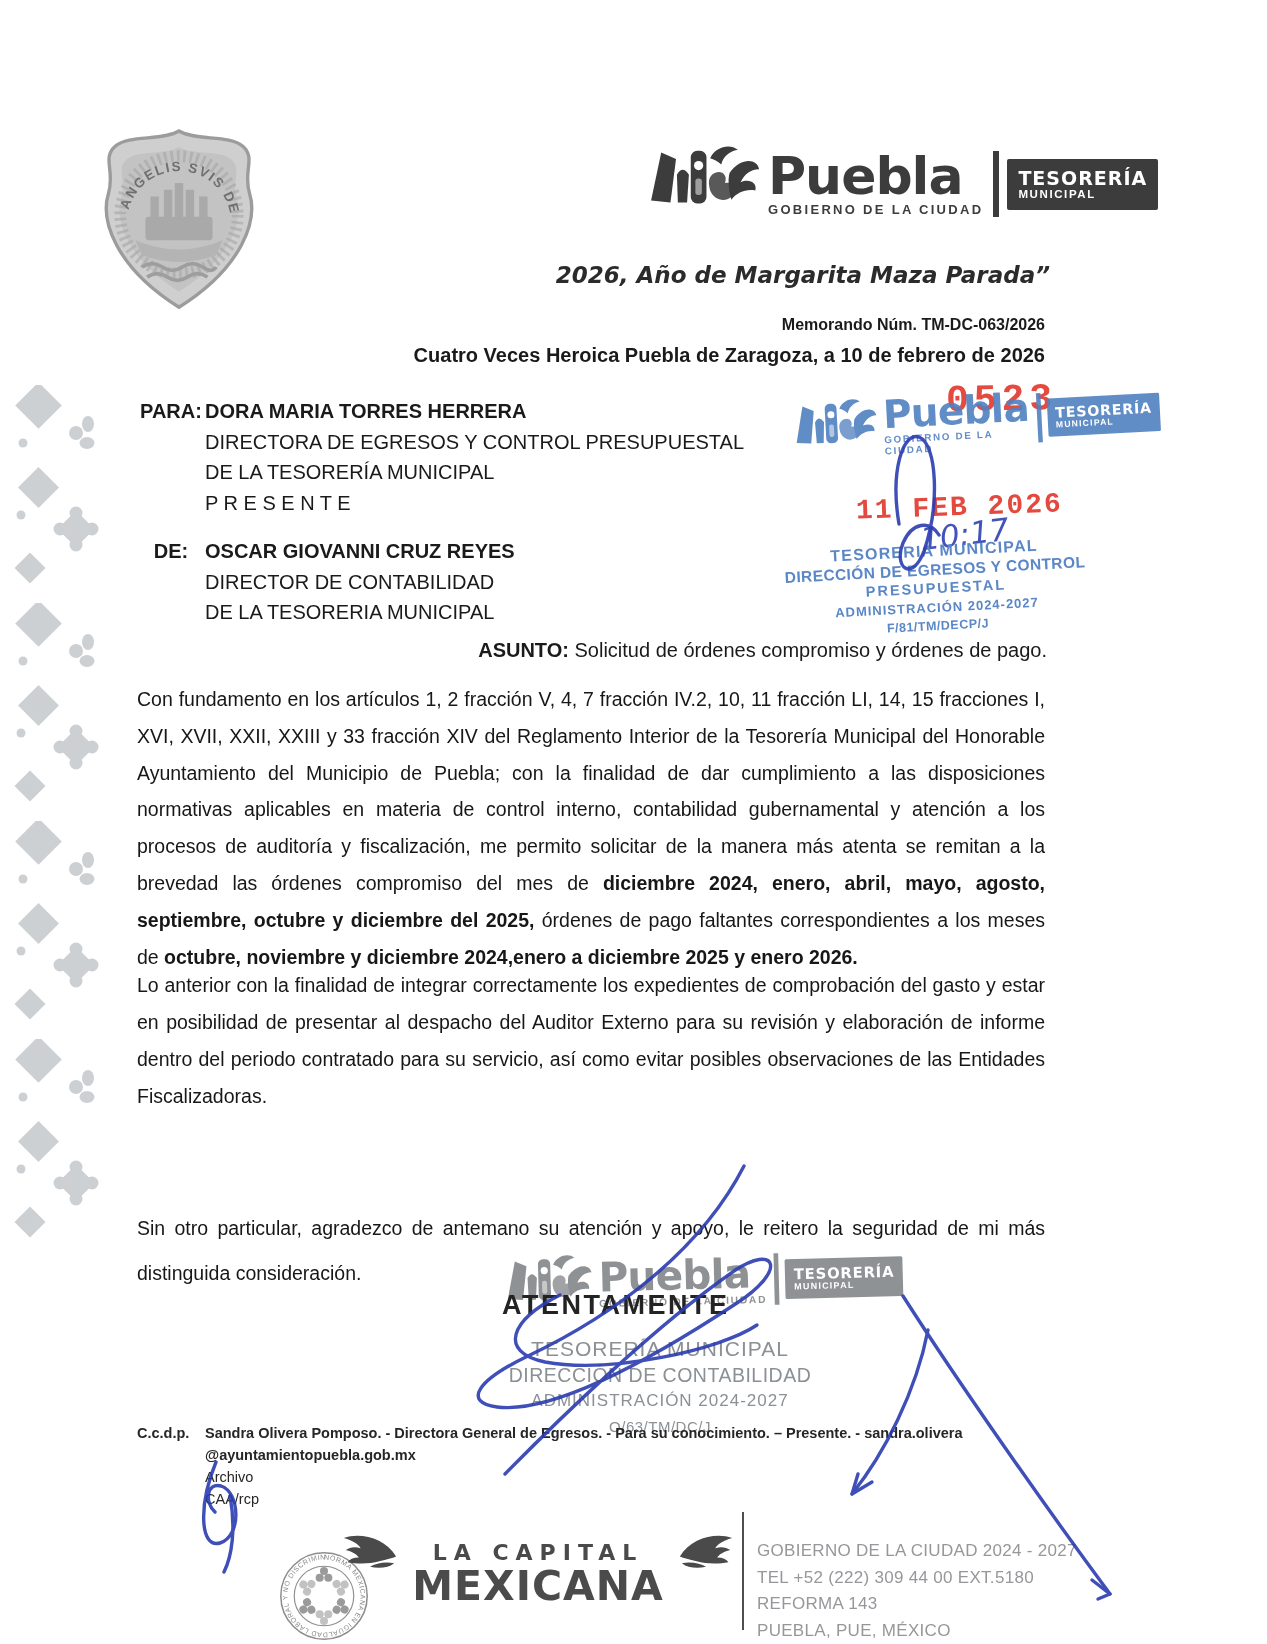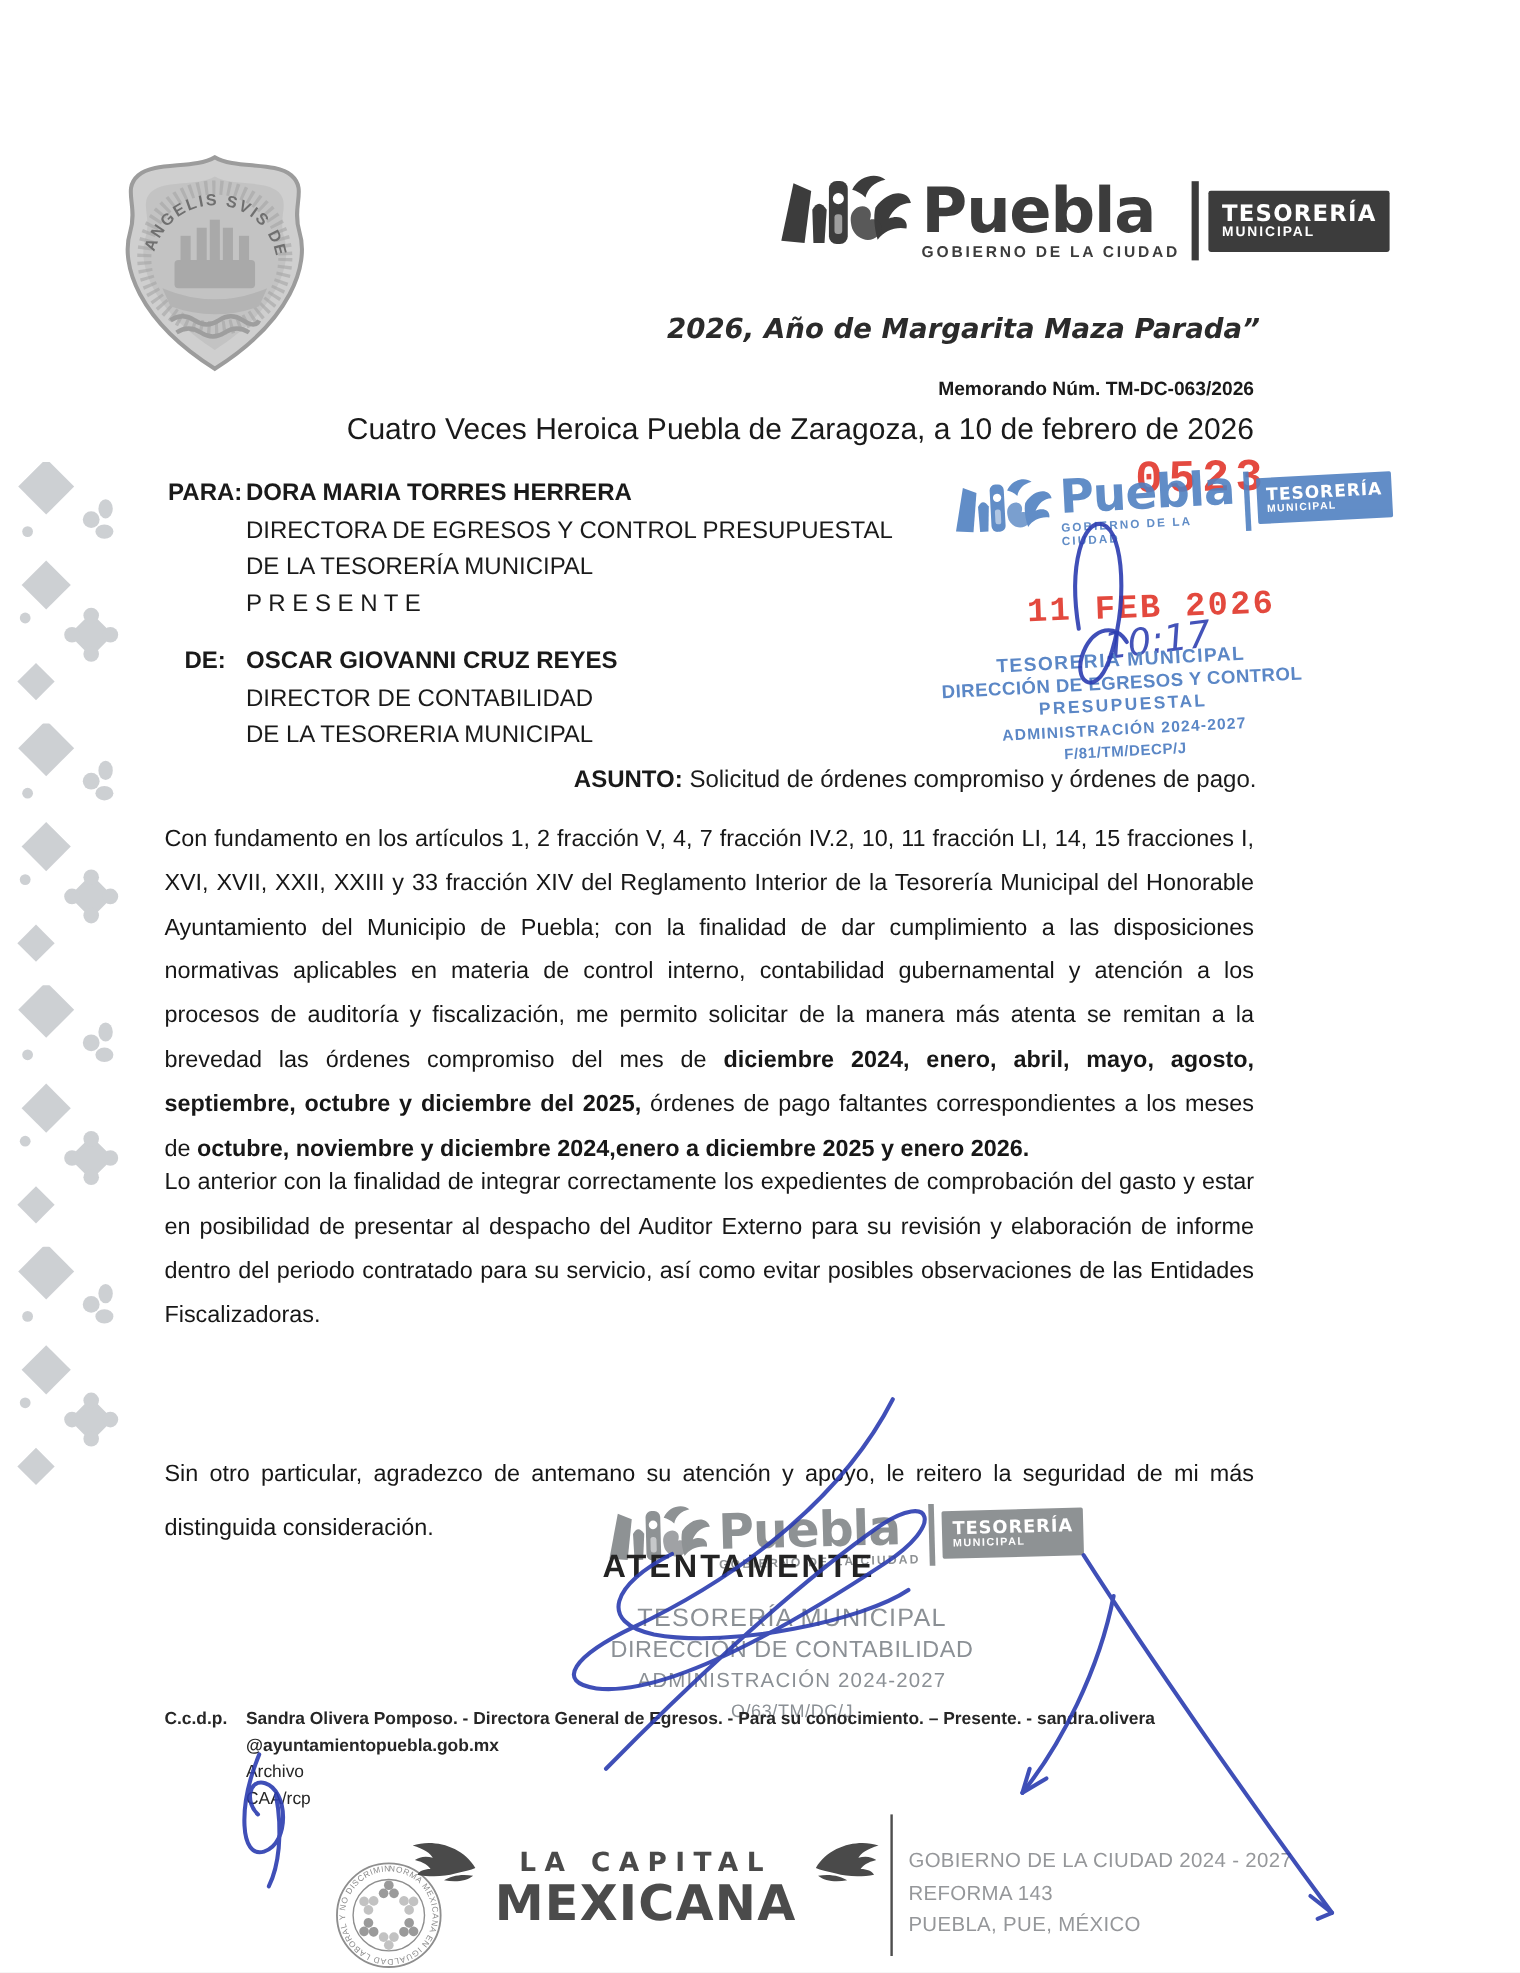--- a/index.html
+++ b/index.html
@@ -28,21 +28,21 @@
   #stamp-blue{left:786px;top:398px;color:#5181c1;transform:rotate(-3deg) scale(.75);
               transform-origin:left top;opacity:.9;}
   #stamp-gray{left:498px;top:1252px;color:#7b7f82;transform:rotate(-1.5deg) scale(.78);
               transform-origin:left top;opacity:.85;}
 
   
   #legend{position:absolute;left:530px;top:262px;width:520px;text-align:right;
           font-family:"DejaVu Sans",sans-serif;font-weight:bold;font-style:italic;
           font-size:23px;color:#2b2b2b;}
   #memo{position:absolute;right:222px;top:316px;font-weight:bold;font-size:16px;}
-  #citydate{position:absolute;right:222px;top:344px;font-weight:normal;font-size:25px;}
+  #citydate{position:absolute;right:222px;top:344px;font-weight:bold;font-size:20px;}
 
   
   .addr{position:absolute;left:137px;font-size:20px;line-height:30.5px;}
   #para-block{top:396px;}
   #de-block{top:536px;}
   .addr .row{display:flex;}
   .addr .lbl{width:68px;font-weight:bold;flex:none;text-align:center;}
   .addr .name{font-weight:bold;}
   .addr .sub{margin-left:68px;}
 
@@ -309,20 +309,21 @@
       <svg class="wing wingR" viewBox="0 0 60 40">
           <use href="#wing-sym"></use>
         </svg>
     </div>
     <div class="cap2">MEXICANA</div>
   </div>
 
   <div id="fdivider"></div>
   <div id="finfo">
     <div>GOBIERNO DE LA CIUDAD 2024 - 2027</div>
+    <div>TEL +52 (222) 309 44 00 EXT.5180</div>
     <div>REFORMA 143</div>
     <div>PUEBLA, PUE, MÉXICO</div>
   </div>
 
   <svg id="ink" width="1267" height="1644" viewBox="0 0 1267 1644">
     <g fill="none" stroke="#2b3cb0" stroke-width="3.4" stroke-linecap="round" opacity=".9">
 
       <path d="M899 524 C890 470 903 432 919 437 C937 444 940 505 924 551 C912 583 893 567 903 543 C912 522 930 520 939 535"></path>
 
       <path d="M744 1166 C700 1252 612 1316 528 1356 C478 1380 462 1402 497 1407 C555 1414 655 1357 737 1303 C788 1270 776 1243 734 1271 C655 1326 560 1418 505 1474"></path>

